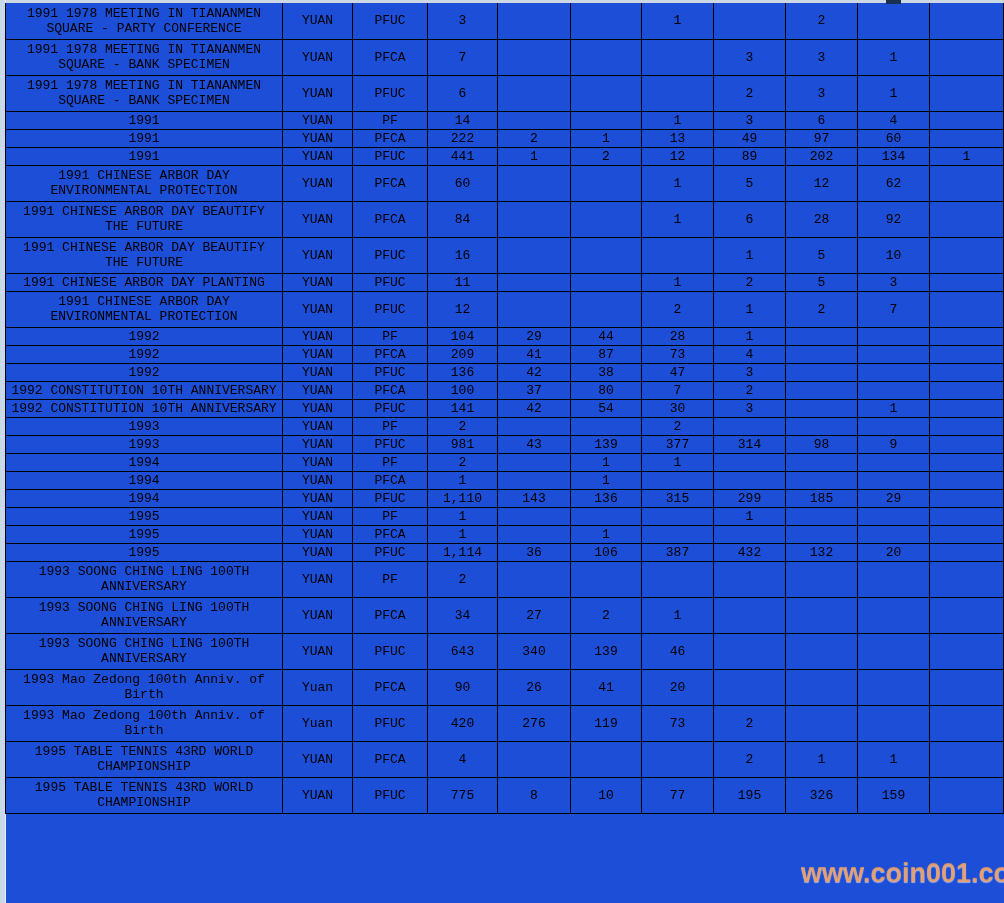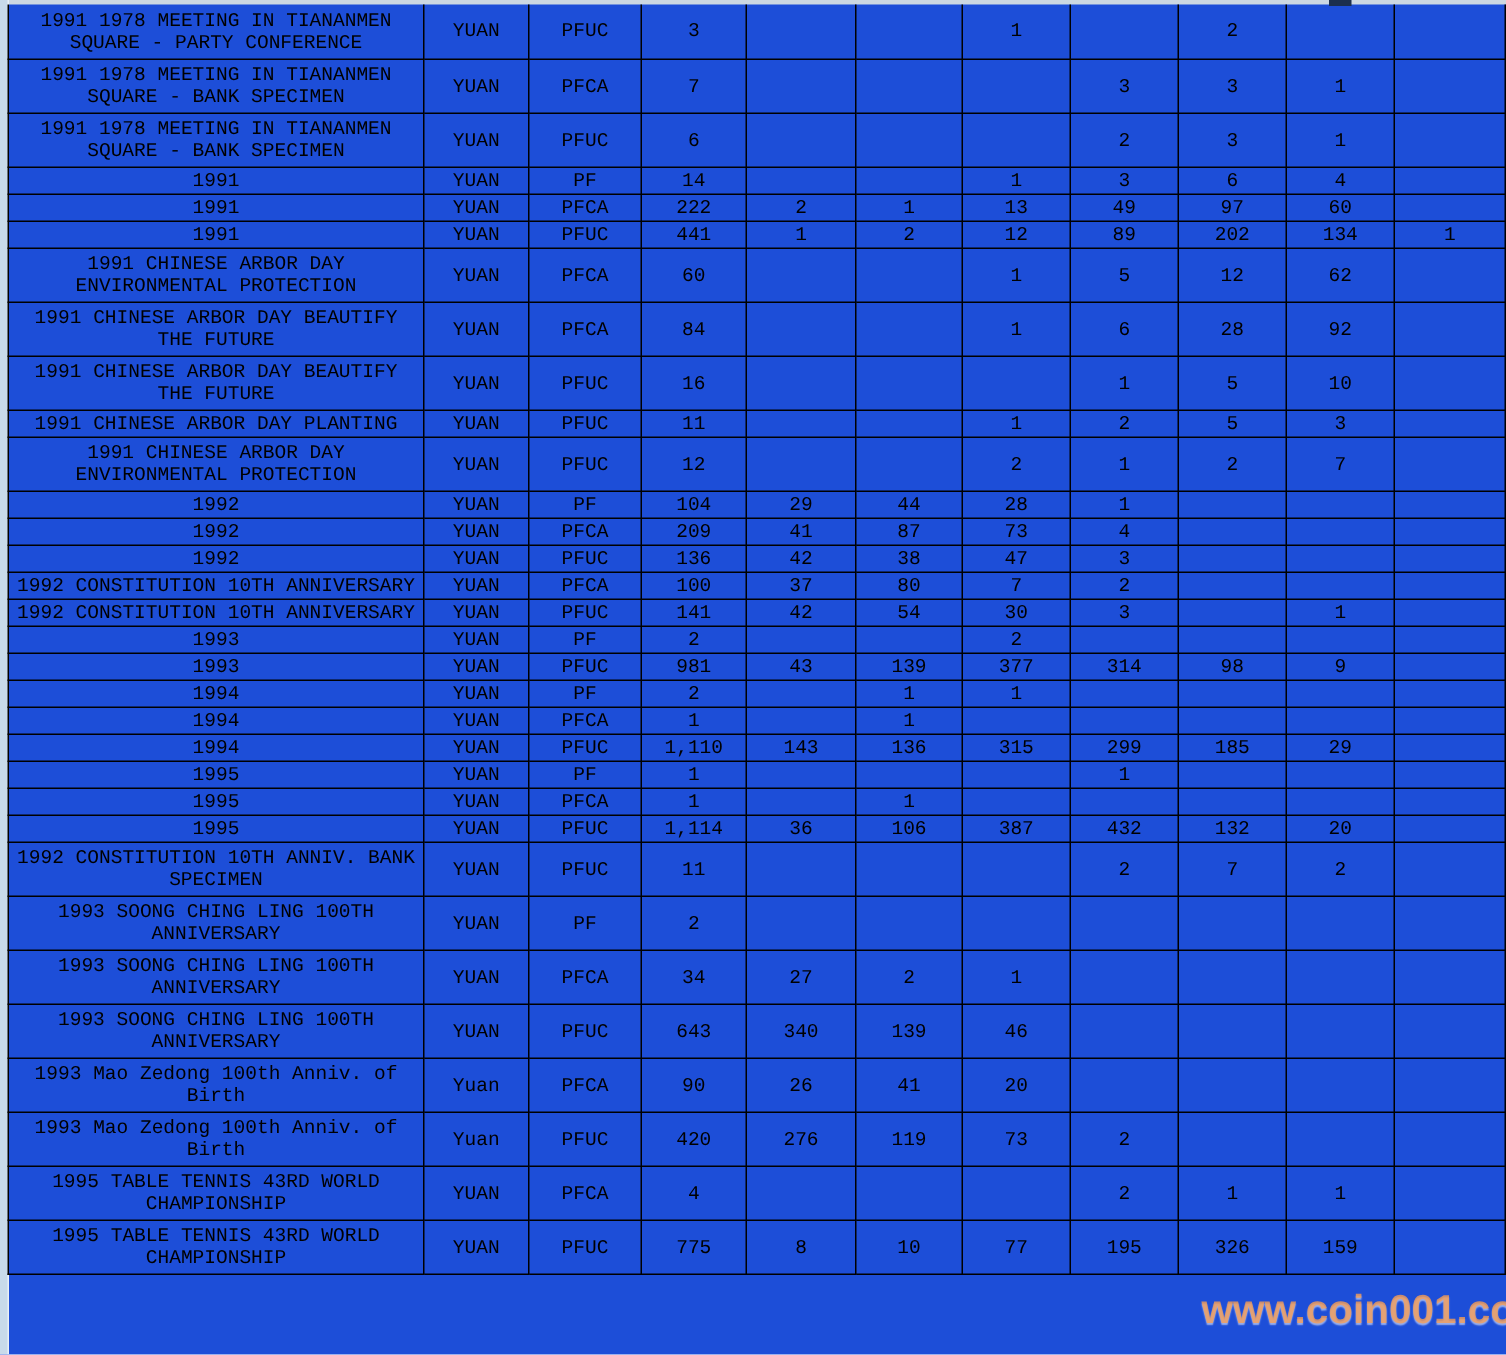--- a/index.html
+++ b/index.html
@@ -397,34 +397,20 @@
           <td class="num">1,114</td>
           <td class="num">36</td>
           <td class="num">106</td>
           <td class="num">387</td>
           <td class="num">432</td>
           <td class="num">132</td>
           <td class="num">20</td>
           <td class="num"></td>
         </tr>
         <tr class="r2">
-          <td class="desc">1992 CONSTITUTION 10TH ANNIV. BANK
-SPECIMEN</td>
-          <td class="cur">YUAN</td>
-          <td class="grd">PFUC</td>
-          <td class="num">11</td>
-          <td class="num"></td>
-          <td class="num"></td>
-          <td class="num"></td>
-          <td class="num">2</td>
-          <td class="num">7</td>
-          <td class="num">2</td>
-          <td class="num"></td>
-        </tr>
-        <tr class="r2">
           <td class="desc">1993 SOONG CHING LING 100TH
 ANNIVERSARY</td>
           <td class="cur">YUAN</td>
           <td class="grd">PF</td>
           <td class="num">2</td>
           <td class="num"></td>
           <td class="num"></td>
           <td class="num"></td>
           <td class="num"></td>
           <td class="num"></td>

